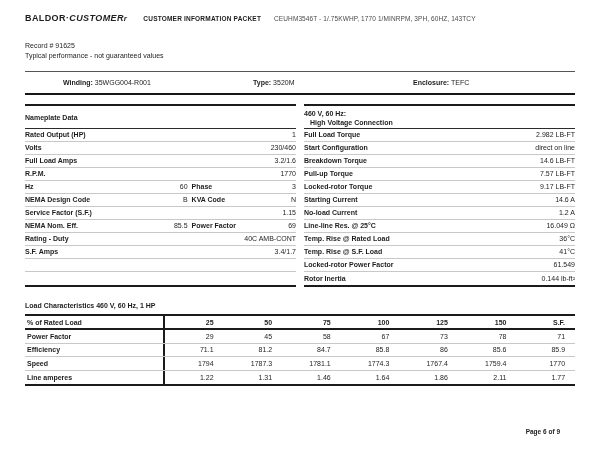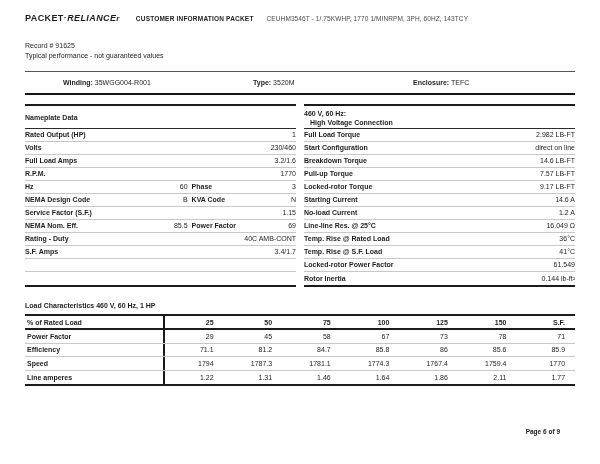--- a/index.html
+++ b/index.html
@@ -56,21 +56,21 @@
   .lc-cell { flex:1 1 0; text-align:right; padding-right:10px; white-space:nowrap; }
   
   .footer { position:absolute; top:428px; right:40px; font-size:6.5px; font-weight:bold; }
 </style>
 </head>
 <body>
 
 <div class="page">
 
   <div class="header">
-    <span class="logo"><span class="logo-baldor">PACKET·</span><span class="logo-reliance">RELIANCE</span><span class="logo-mark">r</span></span>
+    <span class="logo"><span class="logo-baldor">BALDOR·</span><span class="logo-reliance">CUSTOMER</span><span class="logo-mark">r</span></span>
     <span class="packet-label">CUSTOMER INFORMATION PACKET</span>
     <span class="model-spec">CEUHM3546T - 1/.75KWHP, 1770 1/MINRPM, 3PH, 60HZ, 143TCY</span>
   </div>
 
   <div class="title-block">
     <div class="doc-sub">Record # 91625</div>
     <div class="doc-sub">Typical performance - not guaranteed values</div>
   </div>
 
   <div class="winding-bar">

